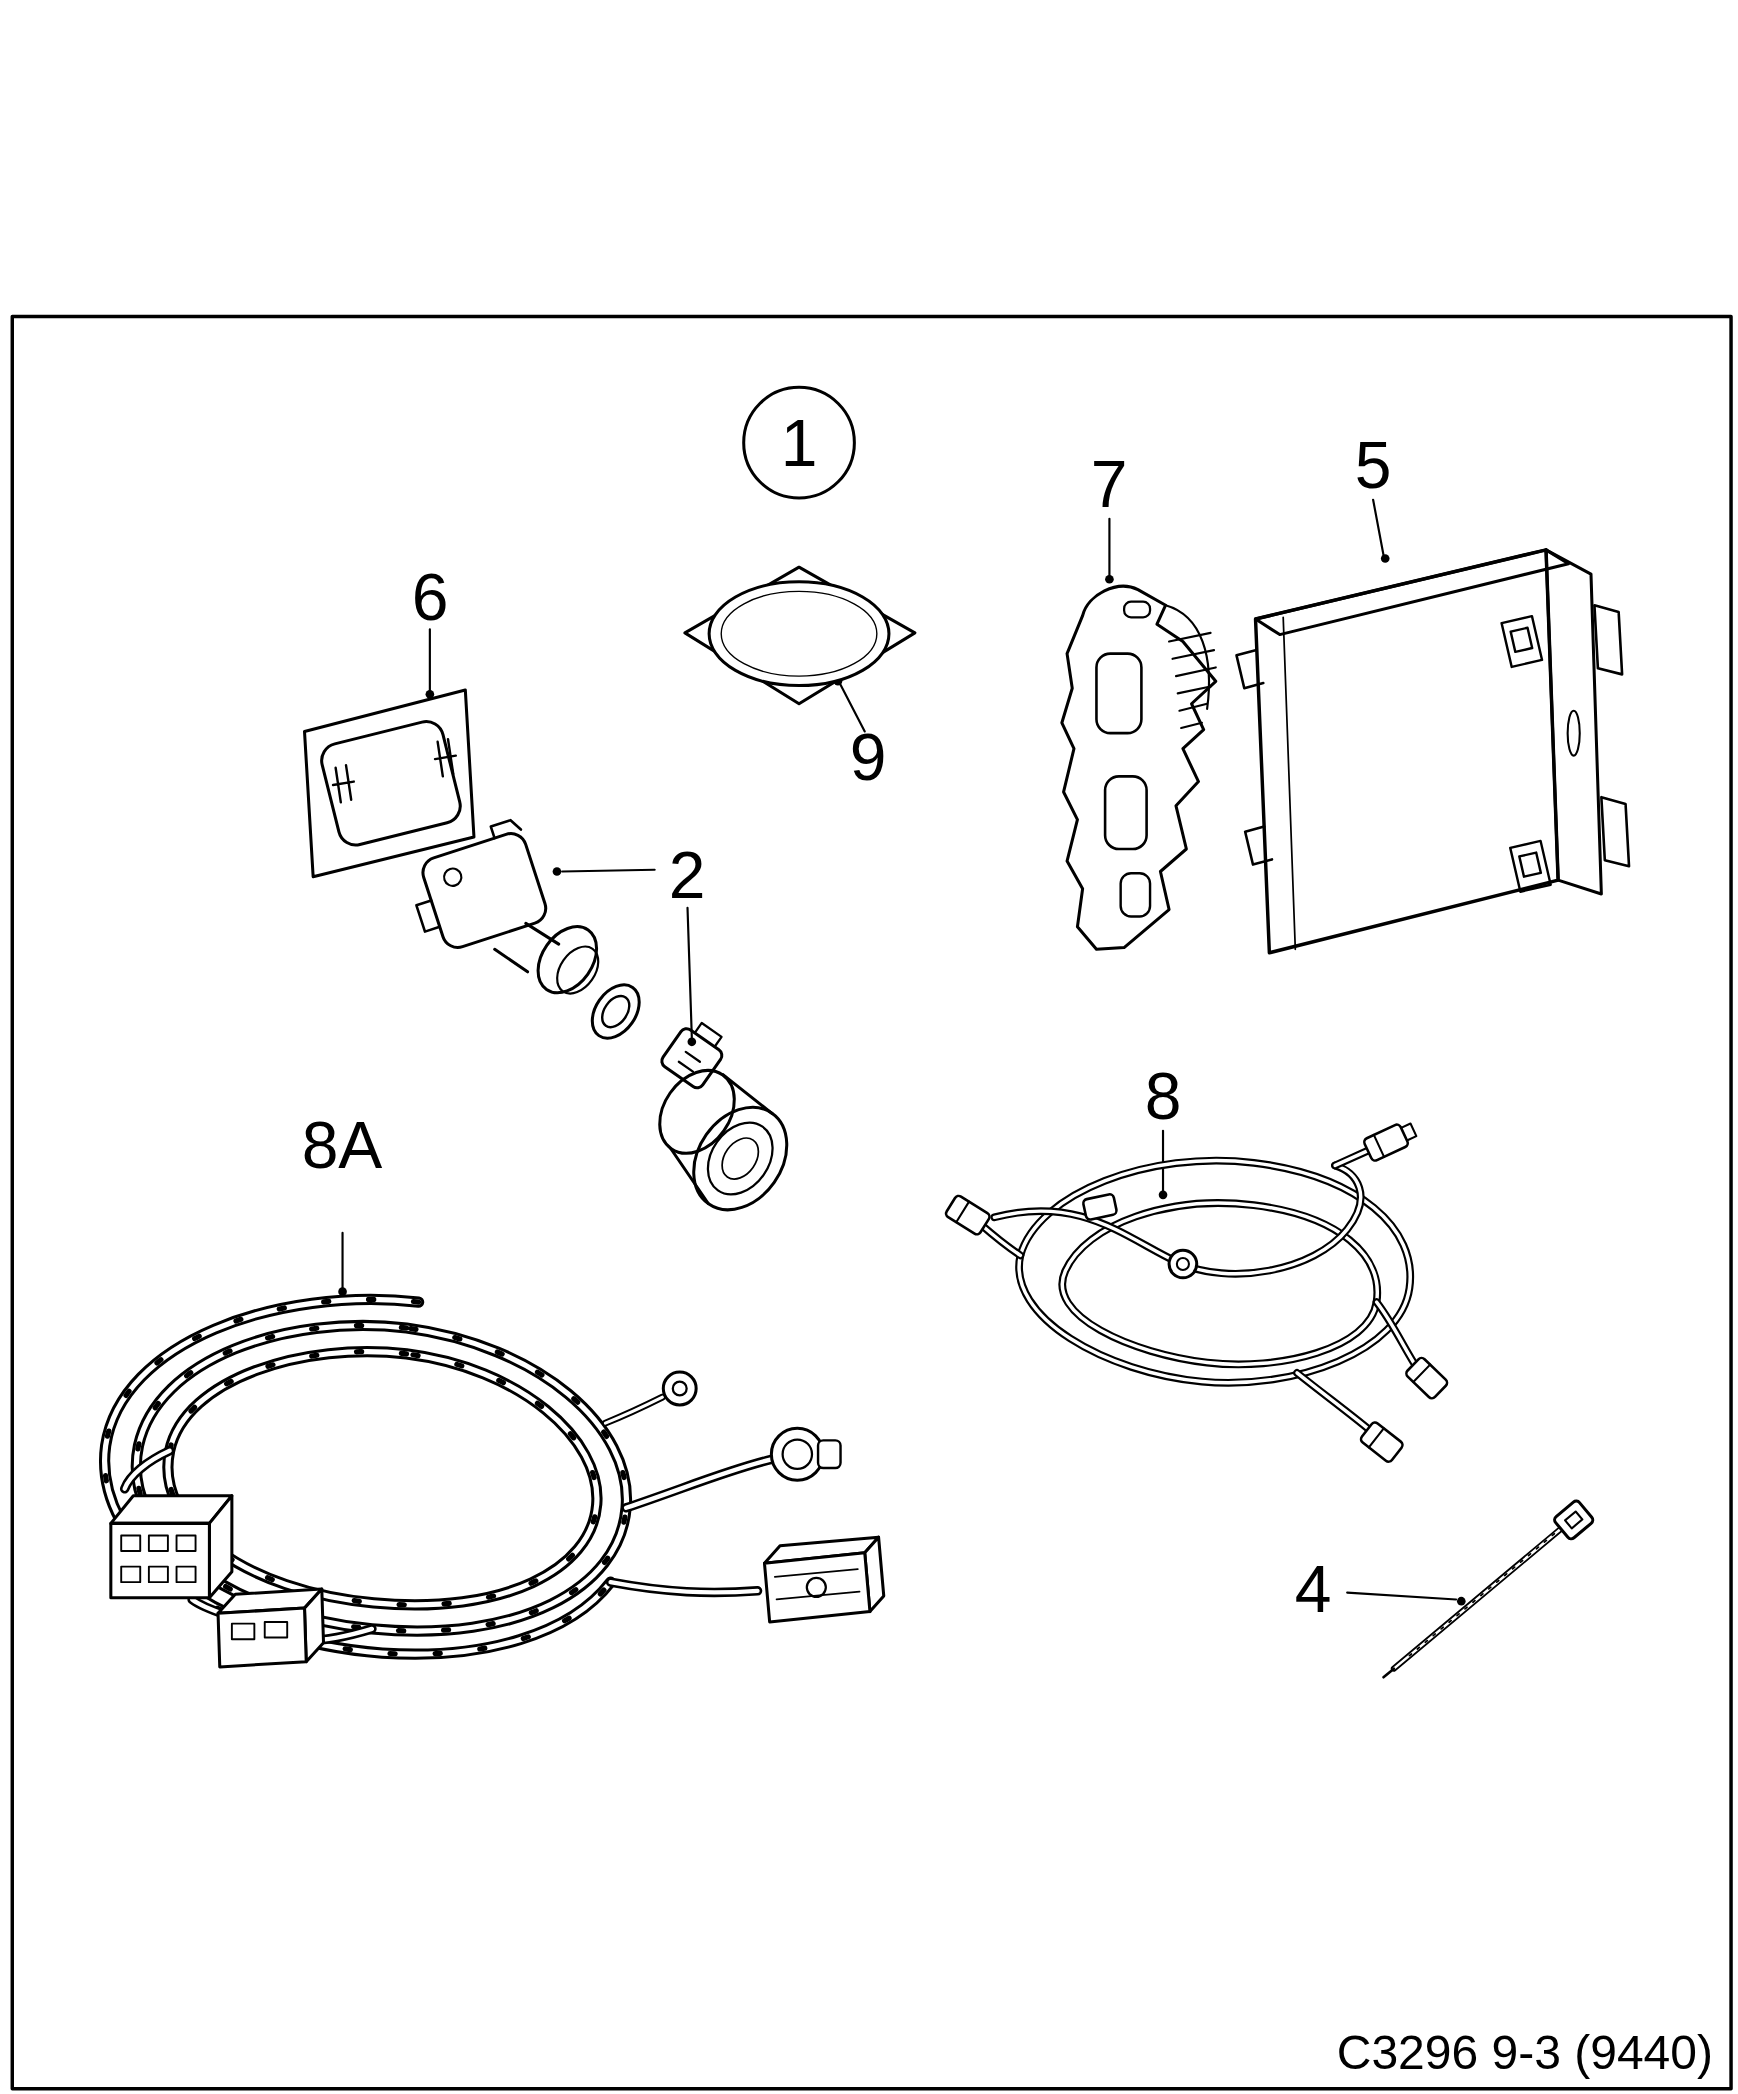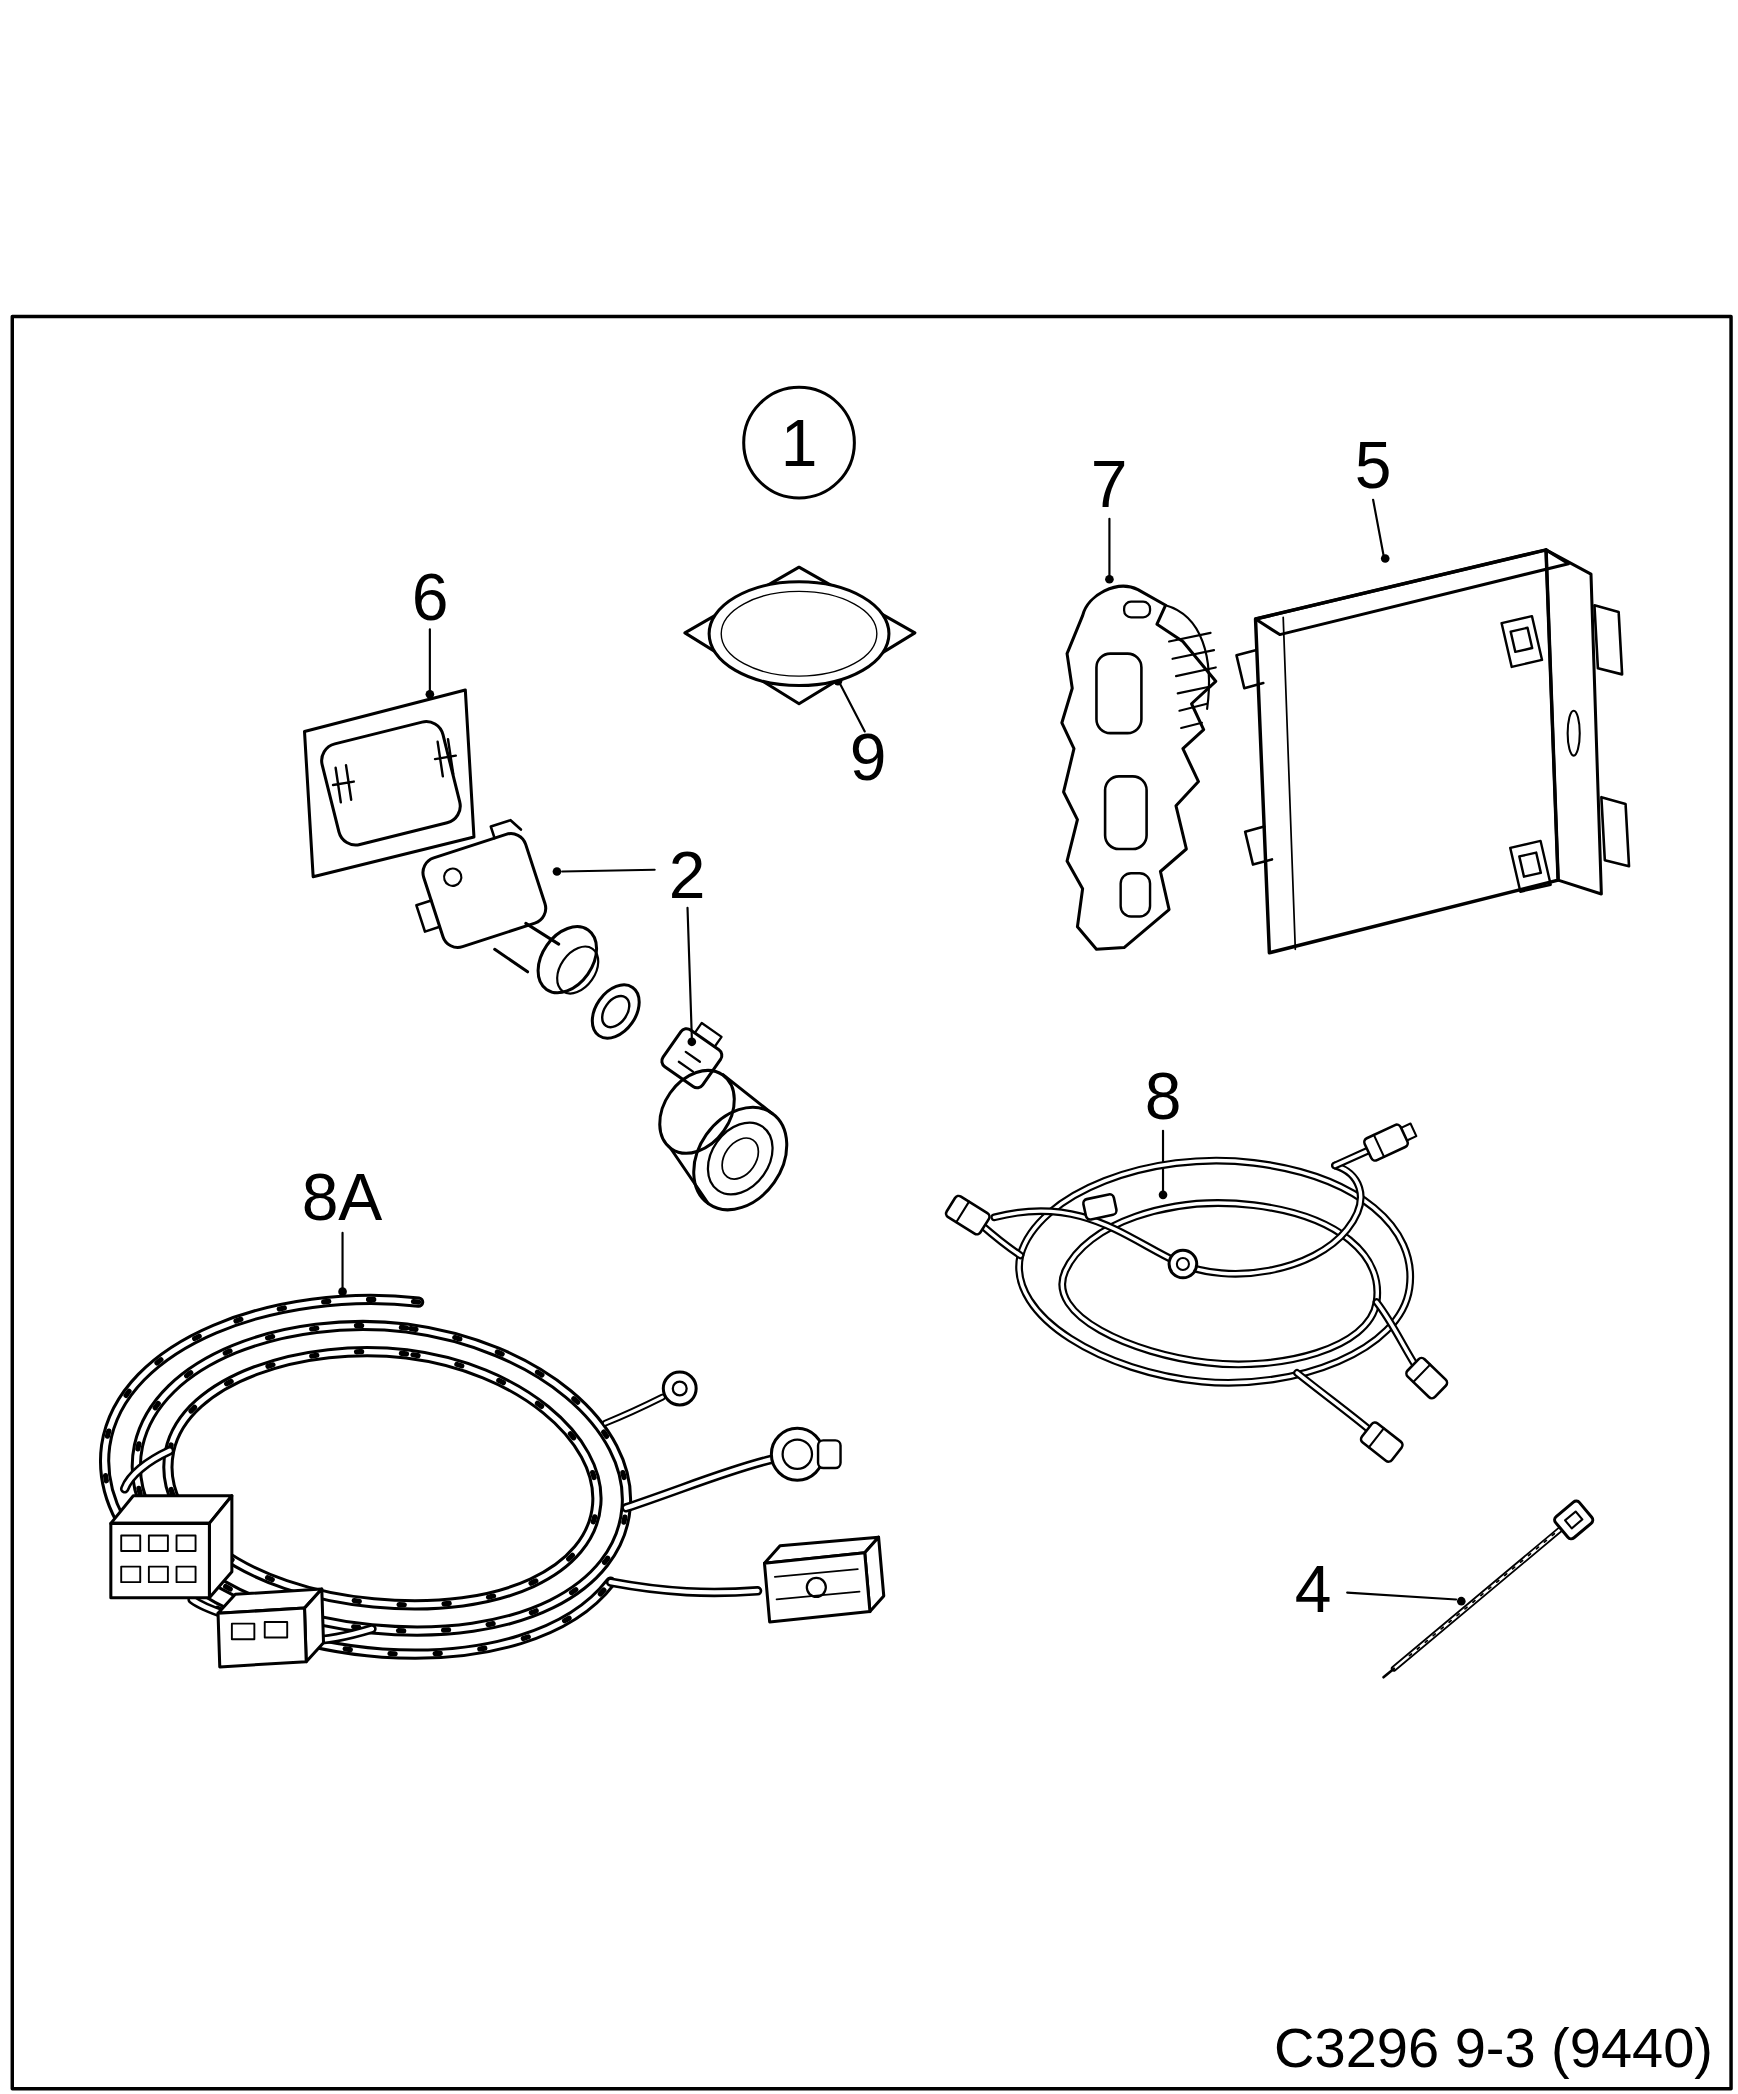--- a/index.html
+++ b/index.html
@@ -16,21 +16,21 @@
     transform:translate(-50%,-50%);
     font-size:66px;
     line-height:1;
     color:#000;
     white-space:nowrap;
   }
   .footer-code{
     position:absolute;
     right:26px;
     bottom:14px;
-    font-size:56px;
+    font-size:48px;
     color:#000;
     white-space:nowrap;
   }
 </style>
 </head>
 <body>
 
 <div class="page">
 
   <svg class="art" width="1739" height="2094" viewBox="0 0 2011 2422" xmlns="http://www.w3.org/2000/svg">
@@ -240,19 +240,19 @@
     </g>
   </svg>
 
   <div class="callout" style="left:799px;top:443px">1</div>
   <div class="callout" style="left:430px;top:597px">6</div>
   <div class="callout" style="left:868px;top:757px">9</div>
   <div class="callout" style="left:687px;top:875px">2</div>
   <div class="callout" style="left:1109px;top:484px">7</div>
   <div class="callout" style="left:1373px;top:465px">5</div>
   <div class="callout" style="left:1163px;top:1096px">8</div>
-  <div class="callout" style="left:342px;top:1197px">8A</div>
+  <div class="callout" style="left:342px;top:1145px">8A</div>
   <div class="callout" style="left:1313px;top:1589px">4</div>
 
   <div class="footer-code">C3296 9-3 (9440)</div>
 
 </div>
 
 
 </body></html>

